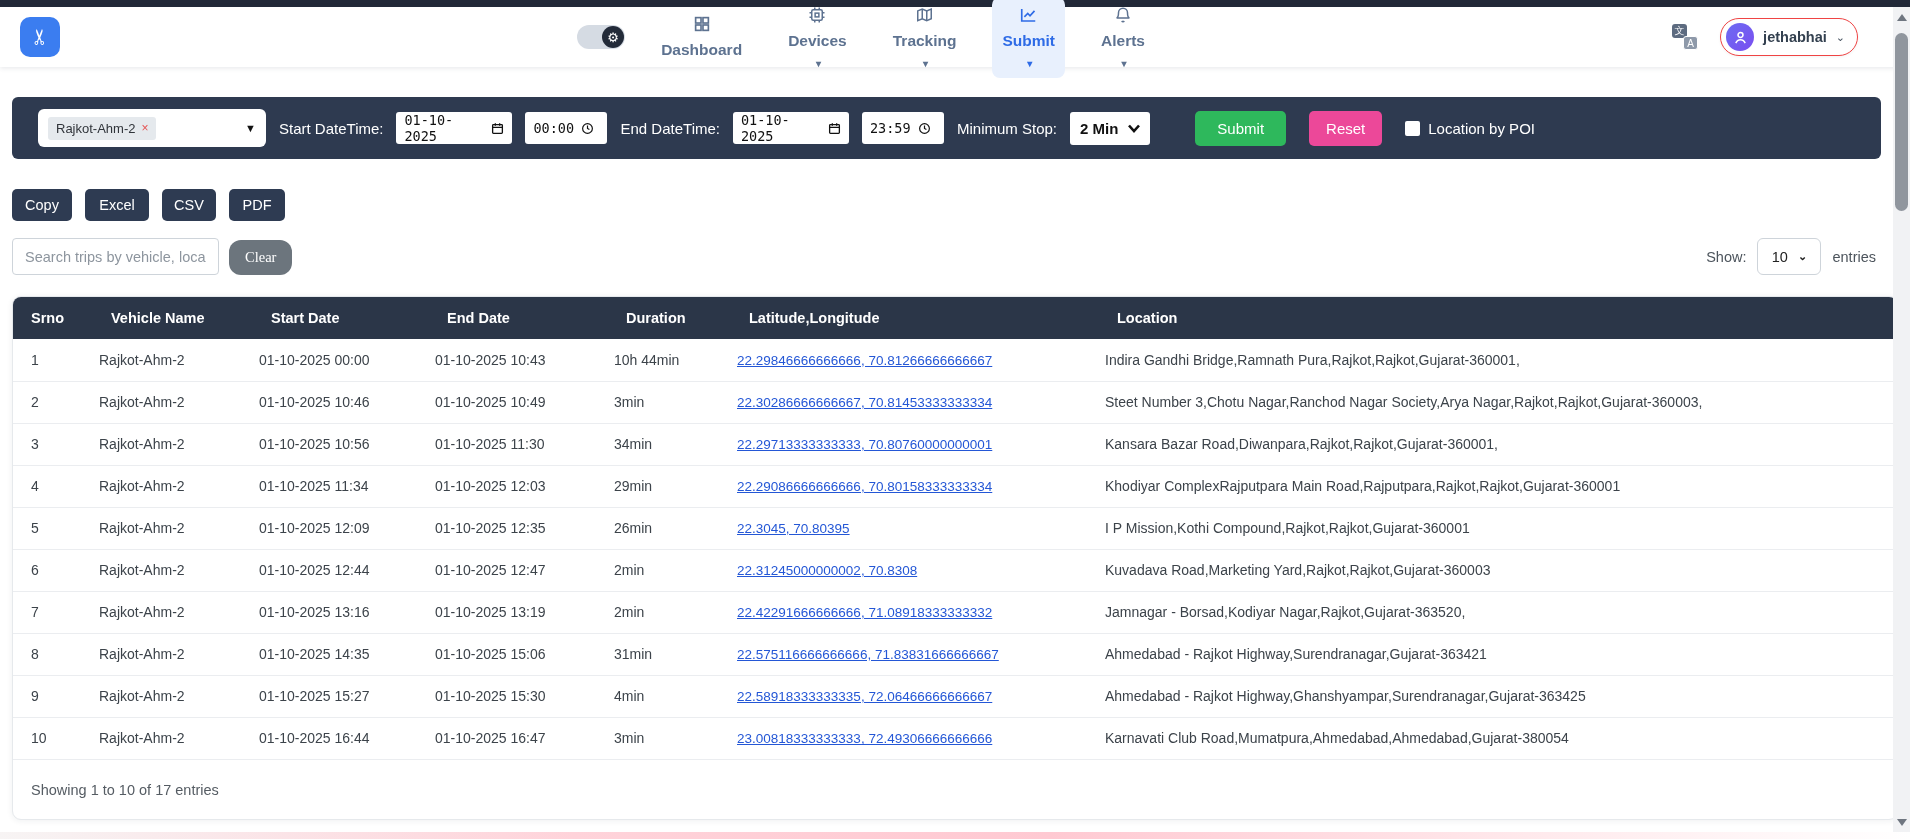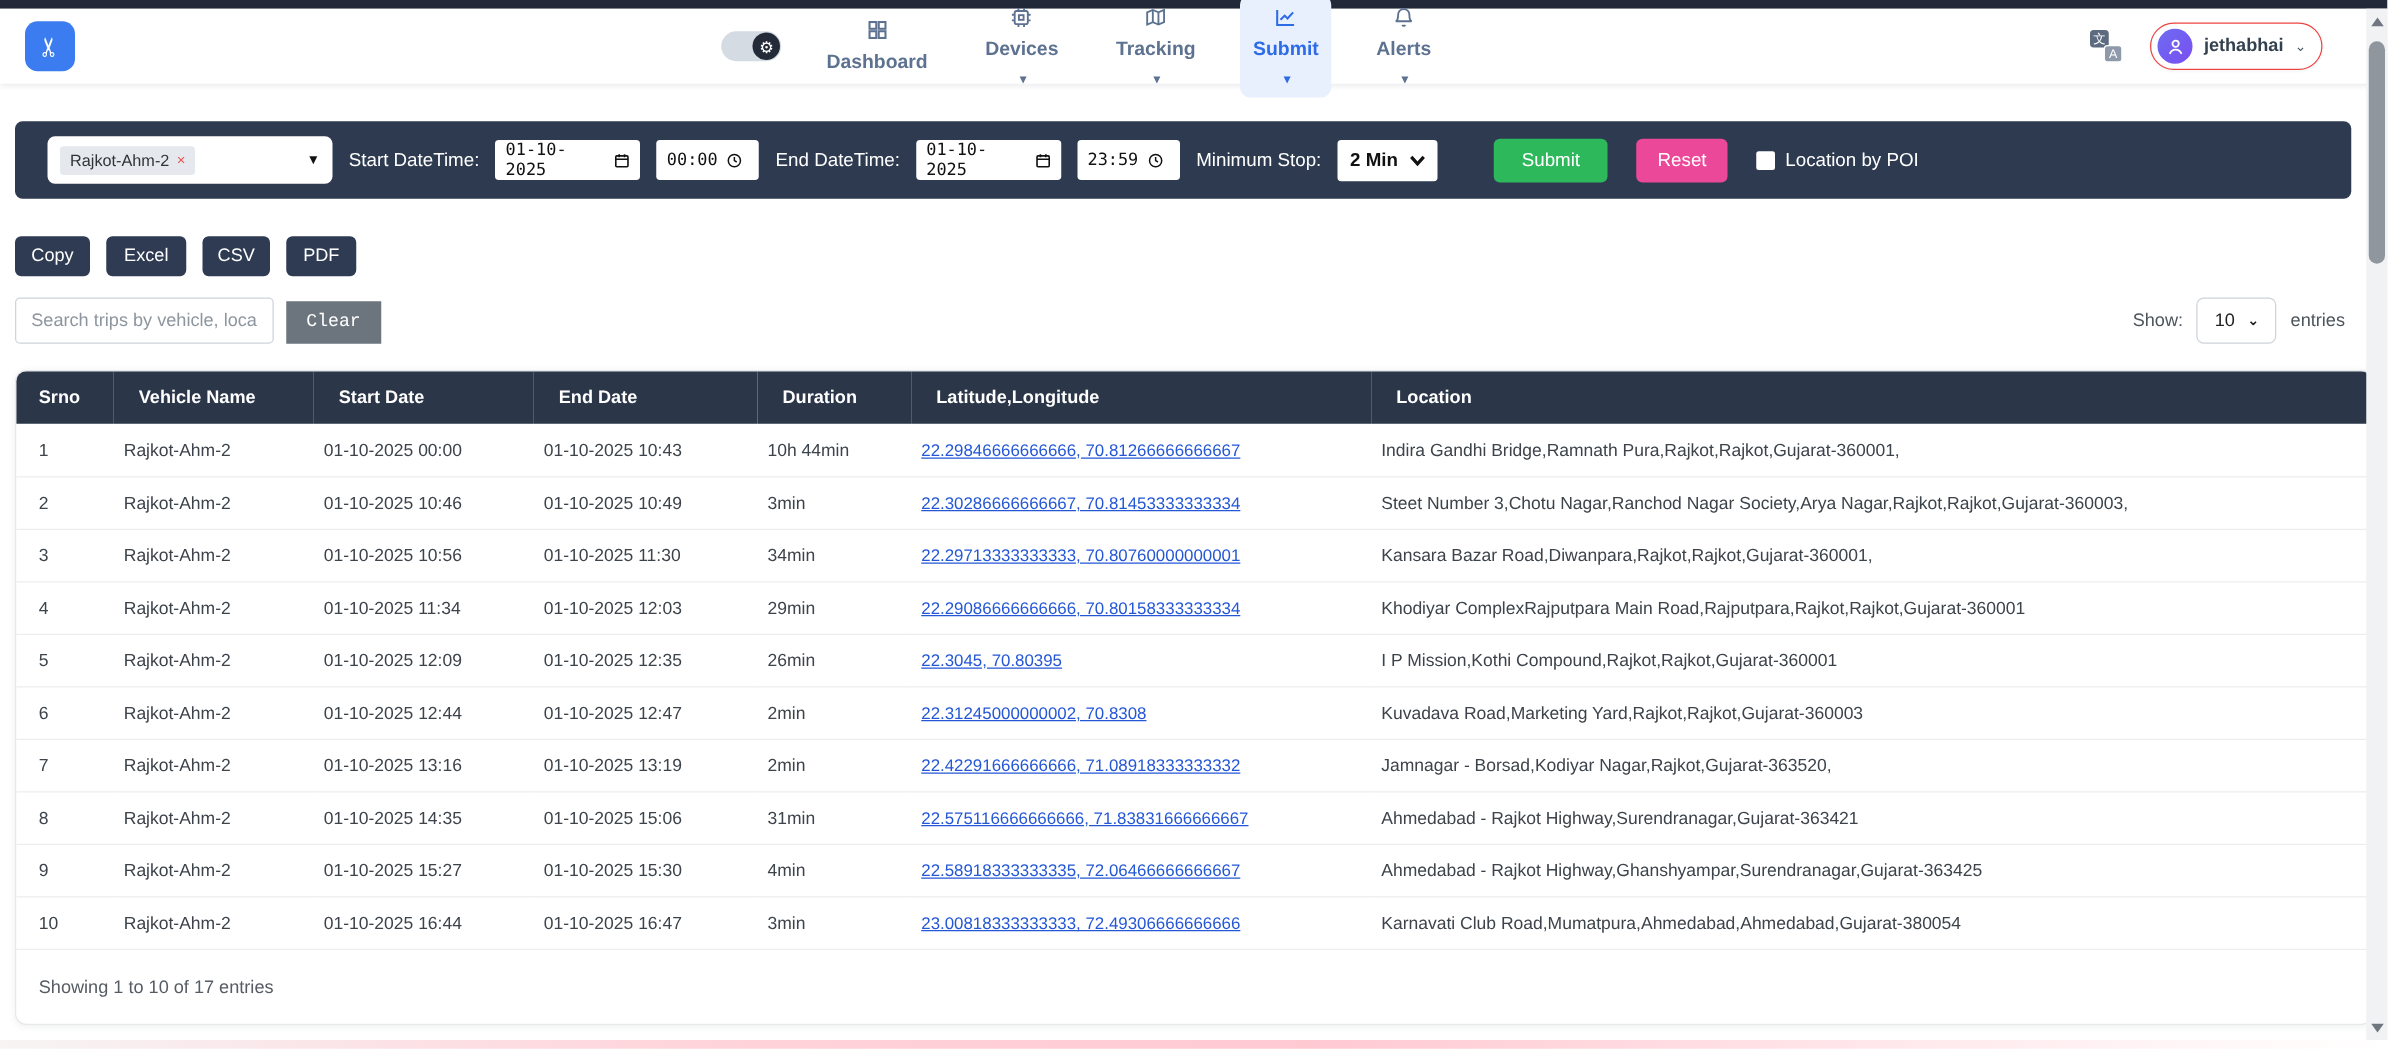--- a/index.html
+++ b/index.html
@@ -63,22 +63,22 @@
   .export-row { margin:30px 0 0 12px; display:flex; gap:13px; }
   .btn-export { background:#2e3b52; color:#fff; border:none; border-radius:5px; padding:8px 0;
                 font-size:14.5px; font-weight:400; cursor:pointer; font-family:inherit; }
   .btn-export.w1{width:60px}.btn-export.w2{width:64px}.btn-export.w3{width:54px}.btn-export.w4{width:56px}
 
   
   .search-row { margin:17px 34px 0 12px; display:flex; align-items:flex-end; }
   .search-input { width:207px; height:37px; border:1px solid #ced4da; border-radius:4px; padding:0 12px;
                   font-size:14.5px; color:#444; font-family:inherit; }
   .search-input::placeholder { color:#8d959e; }
-  .btn-clear { background:#6c757d; color:#fff; border:none; border-radius:0; padding:9px 16px;
-               font-size:14.5px; margin-left:10px; cursor:pointer; font-family:Liberation Mono, monospace; }
+  .btn-clear { background:#6c757d; color:#fff; border:none; border-radius:12px; padding:9px 16px;
+               font-size:14.5px; margin-left:10px; cursor:pointer; font-family:Liberation Serif, serif; }
   .show-wrap { margin-left:auto; display:flex; align-items:center; gap:11px; }
   .show-label, .entries-label { font-size:14.5px; color:#4c545c; }
   .show-select { width:64px; height:37px; border:1px solid #ced4da; border-radius:6px; background:#fff;
                  display:flex; align-items:center; justify-content:center; gap:10px; font-size:14.5px;
                  color:#222; cursor:pointer; }
   .show-caret { font-size:11px; color:#222; font-weight:700; }
 
   
   .card { margin:21px 12px 0 12px; background:#fff; border:1px solid #e6e9ec; border-radius:9px;
           box-shadow:0 1px 6px rgba(30,40,60,.07); overflow:hidden; }

